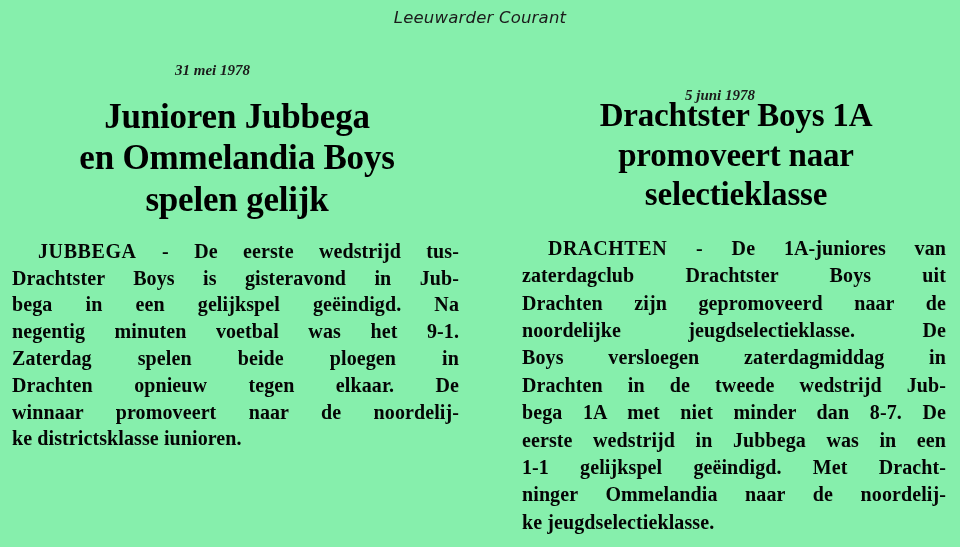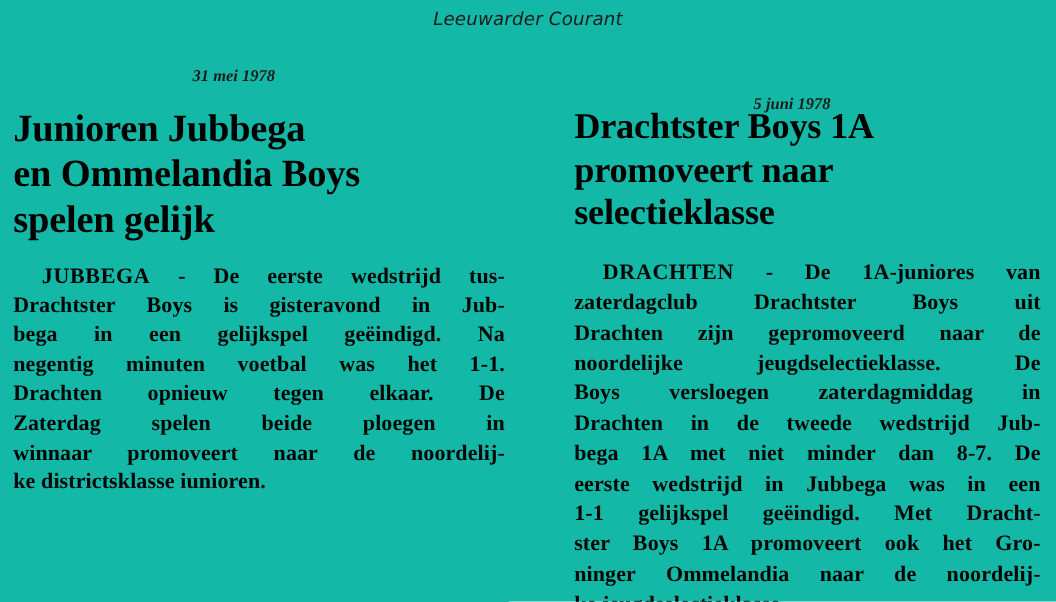--- a/index.html
+++ b/index.html
@@ -14,21 +14,21 @@
     overflow: hidden;
     font-family: "Liberation Serif", "DejaVu Serif", serif;
     color: #101010;
     position: relative;
   }
 
   .page {
     position: relative;
     width: 960px;
     height: 547px;
-    background: #14b8a6;
+    background: #86efac;
   }
 
   
   .masthead {
     position: absolute;
     top: 8px;
     left: 0;
     width: 960px;
     text-align: center;
     font-family: "DejaVu Sans", "Liberation Sans", sans-serif;
@@ -58,20 +58,21 @@
   }
   .clipping-left  { left: 12px;  width: 450px; }
   .clipping-right { left: 522px; width: 428px; }
 
   
   .headline {
     margin: 0;
     font-family: "Liberation Serif", "DejaVu Serif", serif;
     font-weight: bold;
     color: #000000;
+    text-align: center;
     -webkit-font-smoothing: none;
   }
   .clipping-left .headline {
     font-size: 35px;
     line-height: 1.18;
     letter-spacing: -0.2px;
   }
   .clipping-right .headline {
     font-size: 33px;
     line-height: 1.2;
@@ -135,23 +136,23 @@
     <h1 class="headline">
       <span class="hl-line">Junioren Jubbega</span>
       <span class="hl-line">en Ommelandia Boys</span>
       <span class="hl-line">spelen gelijk</span>
     </h1>
 
     <p class="body-copy">
       <span class="line indent-lead"><span class="dateline">JUBBEGA</span><span> - </span><span>De eerste wedstrijd tus-</span></span>
       <span class="line">Drachtster Boys is gisteravond in Jub-</span>
       <span class="line">bega in een gelijkspel geëindigd. Na</span>
-      <span class="line">negentig minuten voetbal was het 1-1.</span>
+      <span class="line">negentig minuten voetbal was het 9-1.</span>
+      <span class="line">Zaterdag spelen beide ploegen in</span>
       <span class="line">Drachten opnieuw tegen elkaar. De</span>
-      <span class="line">Zaterdag spelen beide ploegen in</span>
       <span class="line">winnaar promoveert naar de noordelij-</span>
       <span class="line last">ke districtsklasse iunioren.</span>
     </p>
   </div>
 
   <div class="clipping clipping-right">
     <h1 class="headline">
       <span class="hl-line">Drachtster Boys 1A</span>
       <span class="hl-line">promoveert naar</span>
       <span class="hl-line">selectieklasse</span>
@@ -160,19 +161,18 @@
     <p class="body-copy">
       <span class="line indent-lead"><span class="dateline">DRACHTEN</span><span> - </span><span>De 1A-juniores van</span></span>
       <span class="line">zaterdagclub Drachtster Boys uit</span>
       <span class="line">Drachten zijn gepromoveerd naar de</span>
       <span class="line">noordelijke jeugdselectieklasse. De</span>
       <span class="line">Boys versloegen zaterdagmiddag in</span>
       <span class="line">Drachten in de tweede wedstrijd Jub-</span>
       <span class="line">bega 1A met niet minder dan 8-7. De</span>
       <span class="line">eerste wedstrijd in Jubbega was in een</span>
       <span class="line">1-1 gelijkspel geëindigd. Met Dracht-</span>
-      <span class="line">ster Boys 1A promoveert ook het Gro-</span>
       <span class="line">ninger Ommelandia naar de noordelij-</span>
       <span class="line last">ke jeugdselectieklasse.</span>
     </p>
   </div>
 
 </div>
 
 </body></html>

